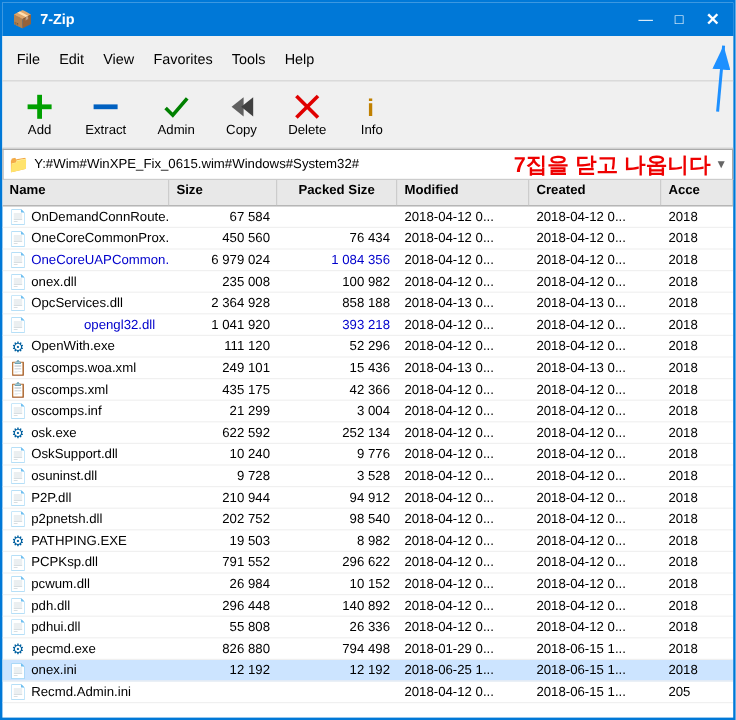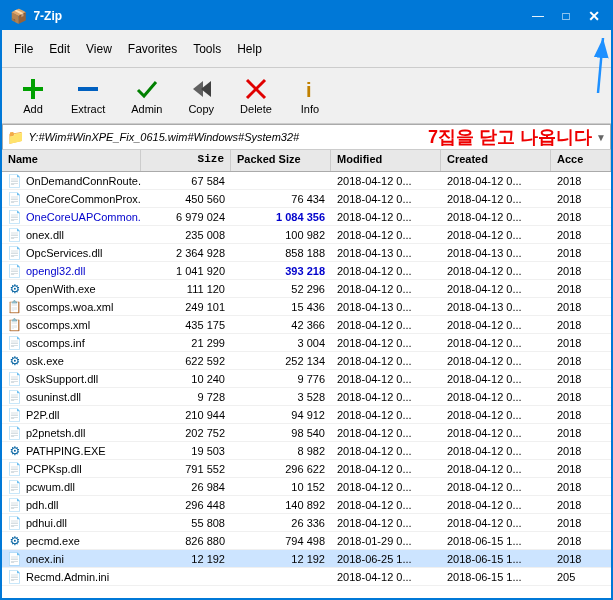--- a/index.html
+++ b/index.html
@@ -171,21 +171,21 @@
       font-size: 11px;
       color: #000;
       white-space: nowrap;
       overflow: hidden;
       text-overflow: ellipsis;
       display: flex;
       align-items: center;
       gap: 4px;
     }
     .file-cell.num { justify-content: flex-end; }
-    .file-cell.highlight { color: #0000cc; font-weight: bold; }
+    .file-cell.highlight { color: #0000cc; }
     .file-icon {
       width: 14px;
       height: 14px;
       flex-shrink: 0;
       display: inline-flex;
       align-items: center;
       justify-content: center;
     }
     .window-wrapper {
       position: relative;
@@ -274,31 +274,31 @@
           <svg width="24" height="24" viewBox="0 0 24 24">
             <text x="8" y="20" font-size="20" fill="#c08000" font-weight="bold">i</text>
           </svg>
         </div>
         <span>Info</span>
       </button>
     </div>
 
     <div class="address-bar">
       <span style="font-size:14px;">📁</span>
-      <span class="address-path" style="cursor:pointer;font-style:italic;">Y:#Wim#WinXPE_Fix_0615.wim#Windows#System32#</span>
+      <span class="address-path" style="cursor:pointer;">Y:#Wim#WinXPE_Fix_0615.wim#Windows#System32#</span>
       <span class="annotation-text">7집을 닫고 나옵니다</span>
       <span class="address-chevron">▼</span>
     </div>
 
     <div class="file-list-container">
 
       <div class="file-list-header">
         <div class="col-header">Name</div>
-        <div class="col-header" style="text-align:right;font-family:Liberation Mono, monospace;">Size</div>
-        <div class="col-header" style="text-align:left;">Packed Size</div>
+        <div class="col-header" style="">Size</div>
+        <div class="col-header" style="text-align:center;">Packed Size</div>
         <div class="col-header">Modified</div>
         <div class="col-header">Created</div>
         <div class="col-header">Acce</div>
       </div>
 
       <div class="file-list-body" id="file-rows">
       <div class="file-row">
     <div class="file-cell">
       <span class="file-icon" style="color:#c08000;font-size:12px;">📄</span>
       <span>OnDemandConnRoute...</span>
@@ -349,21 +349,21 @@
     </div>
     <div class="file-cell num">2 364 928</div>
     <div class="file-cell num">858 188</div>
     <div class="file-cell">2018-04-13 0...</div>
     <div class="file-cell">2018-04-13 0...</div>
     <div class="file-cell">2018</div>
   </div>
           <div class="file-row">
     <div class="file-cell">
       <span class="file-icon" style="color:#c08000;font-size:12px;">📄</span>
-      <span style="color:#0000cc;">opengl32.dll</span>
+      <span style="color:#0000cc;margin-left:44px;">opengl32.dll</span>
     </div>
     <div class="file-cell num">1 041 920</div>
     <div class="file-cell num highlight">393 218</div>
     <div class="file-cell">2018-04-12 0...</div>
     <div class="file-cell">2018-04-12 0...</div>
     <div class="file-cell">2018</div>
   </div>
           <div class="file-row">
     <div class="file-cell">
       <span class="file-icon" style="color:#0060a0;font-size:12px;">⚙</span>

